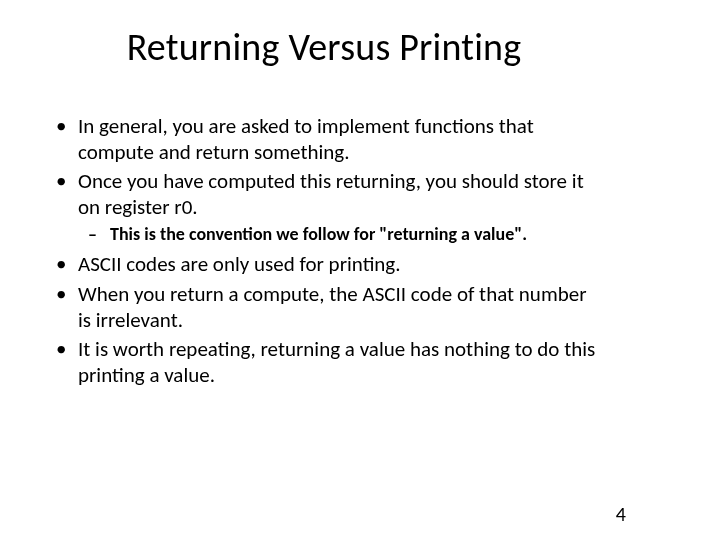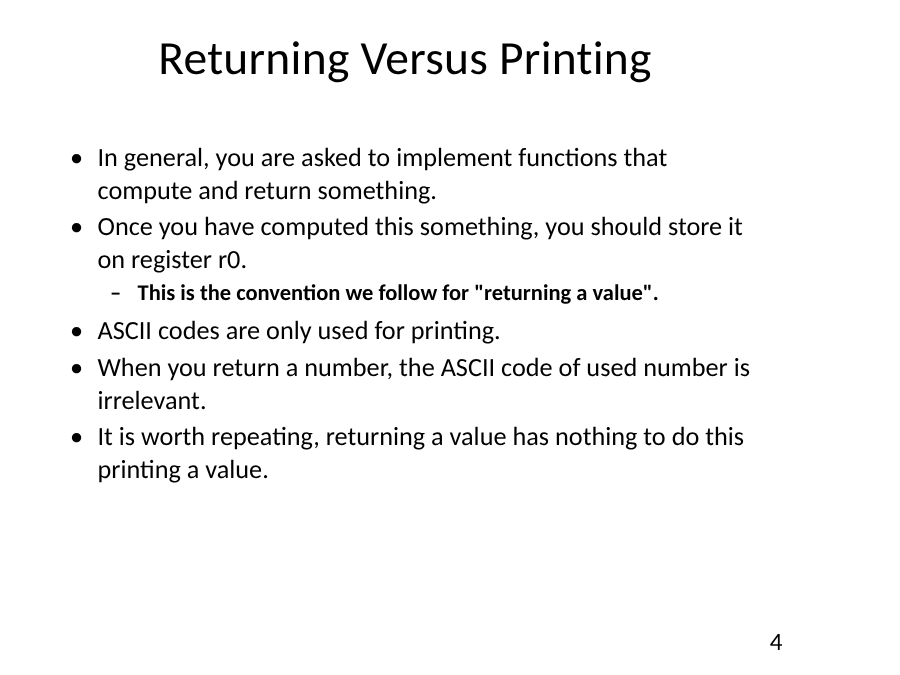--- a/index.html
+++ b/index.html
@@ -15,23 +15,23 @@
   .pagenum { position: absolute; right: 18px; bottom: 14px; font-size: 20px; }
 </style>
 </head>
 <body>
 
 <div class="slide">
   <h1 class="title">Returning Versus Printing</h1>
   <ul class="main">
     <li>In general, you are asked to implement functions that compute and return something.</li>
     <li>
-      <span>Once you have computed this something, you should store it on register r0.</span>
+      <span>Once you have computed this returning, you should store it on register r0.</span>
       <ul class="sub">
         <li>This is the convention we follow for "returning a value".</li>
       </ul>
     </li>
     <li>ASCII codes are only used for printing.</li>
-    <li>When you return a number, the ASCII code of used number is irrelevant.</li>
+    <li>When you return a compute, the ASCII code of that number is irrelevant.</li>
     <li>It is worth repeating, returning a value has nothing to do this printing a value.</li>
   </ul>
   <div class="pagenum">4</div>
 </div>
 
 </body></html>

